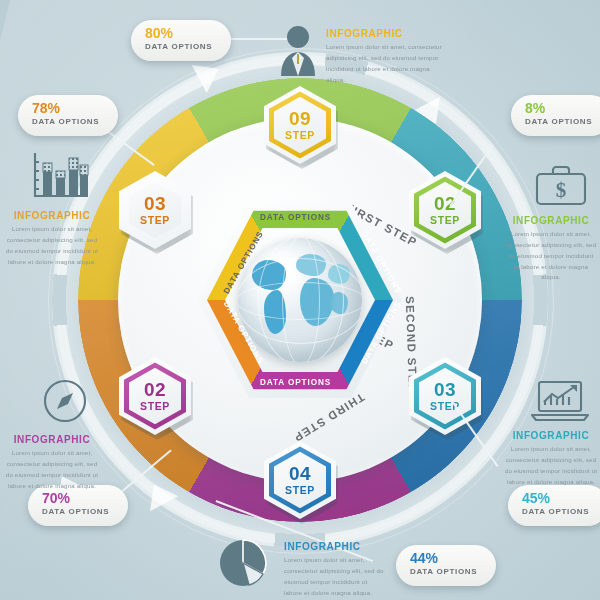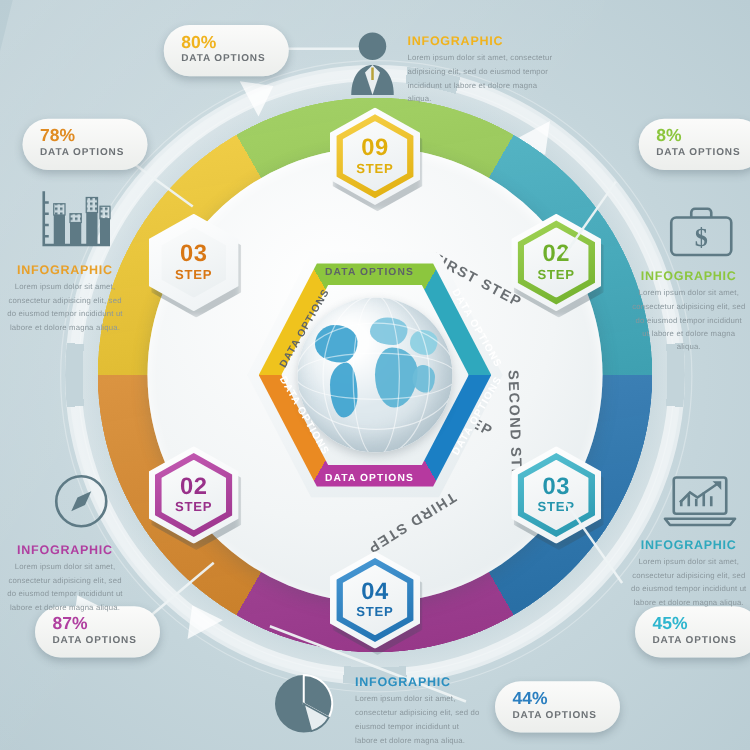--- a/index.html
+++ b/index.html
@@ -313,21 +313,21 @@
   </div>
   <div class="pill" style="left:18px;top:95px;width:72px;">
     <div class="p-num" style="color:#e08b22;">78%</div>
     <div class="p-sub">DATA OPTIONS</div>
   </div>
   <div class="pill" style="left:511px;top:95px;width:72px;">
     <div class="p-num" style="color:#8cc63e;">8%</div>
     <div class="p-sub">DATA OPTIONS</div>
   </div>
   <div class="pill" style="left:28px;top:485px;width:72px;">
-    <div class="p-num" style="color:#b03fa0;">87%</div>
+    <div class="p-num" style="color:#b03fa0;">70%</div>
     <div class="p-sub">DATA OPTIONS</div>
   </div>
   <div class="pill" style="left:508px;top:485px;width:72px;">
     <div class="p-num" style="color:#2fb6cf;">45%</div>
     <div class="p-sub">DATA OPTIONS</div>
   </div>
   <div class="pill" style="left:396px;top:545px;width:72px;">
     <div class="p-num" style="color:#2b7fc0;">44%</div>
     <div class="p-sub">DATA OPTIONS</div>
   </div>

